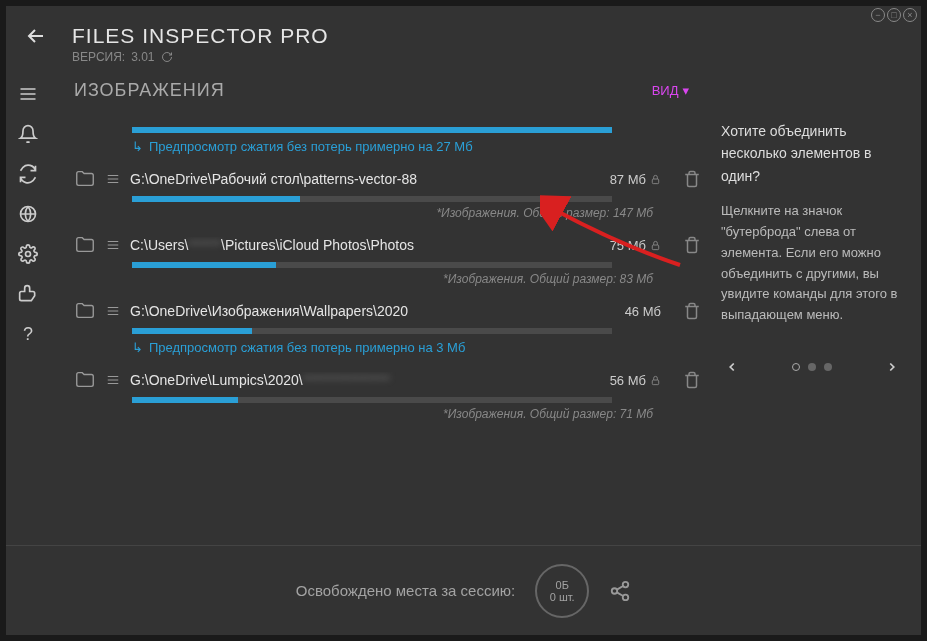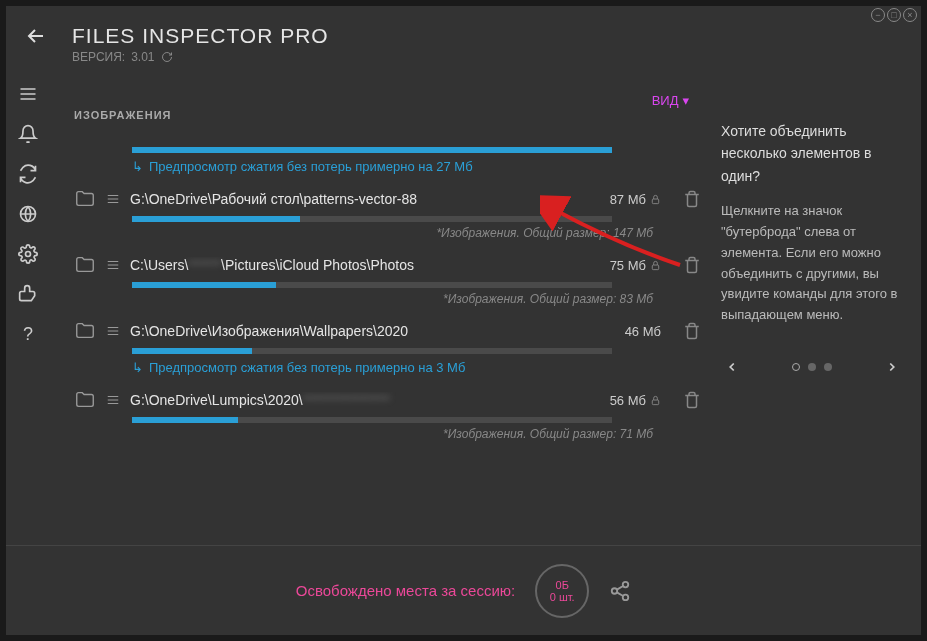--- a/index.html
+++ b/index.html
@@ -90,24 +90,23 @@
   min-height: 0;
 }
 .section-header {
   display: flex;
   justify-content: space-between;
   align-items: center;
   padding: 14px 12px 14px 0;
   color: #aaa;
 }
 .section-title {
-  font-size: 11px;
-  font-weight: 700;
+  font-size: 18px;
+  font-weight: 400;
   letter-spacing: 1px;
-  margin-top: 29px;
 }
 .view-selector {
   font-size: 13px;
   color: #d946ef;
   cursor: pointer;
   display: flex;
   align-items: center;
   gap: 4px;
 }
 .list {
@@ -211,21 +210,21 @@
   background: transparent;
   border: 1px solid #aaa;
 }
 .statusbar {
   height: 90px;
   border-top: 1px solid #444;
   display: flex;
   align-items: center;
   justify-content: center;
   gap: 20px;
-  color: #ec4899;
+  color: #a3a3a3;
 }
 .freed-label { font-size: 15px; }
 .freed-circle {
   width: 54px; height: 54px;
   border: 2px solid #666;
   border-radius: 50%;
   display: flex;
   flex-direction: column;
   align-items: center;
   justify-content: center;

